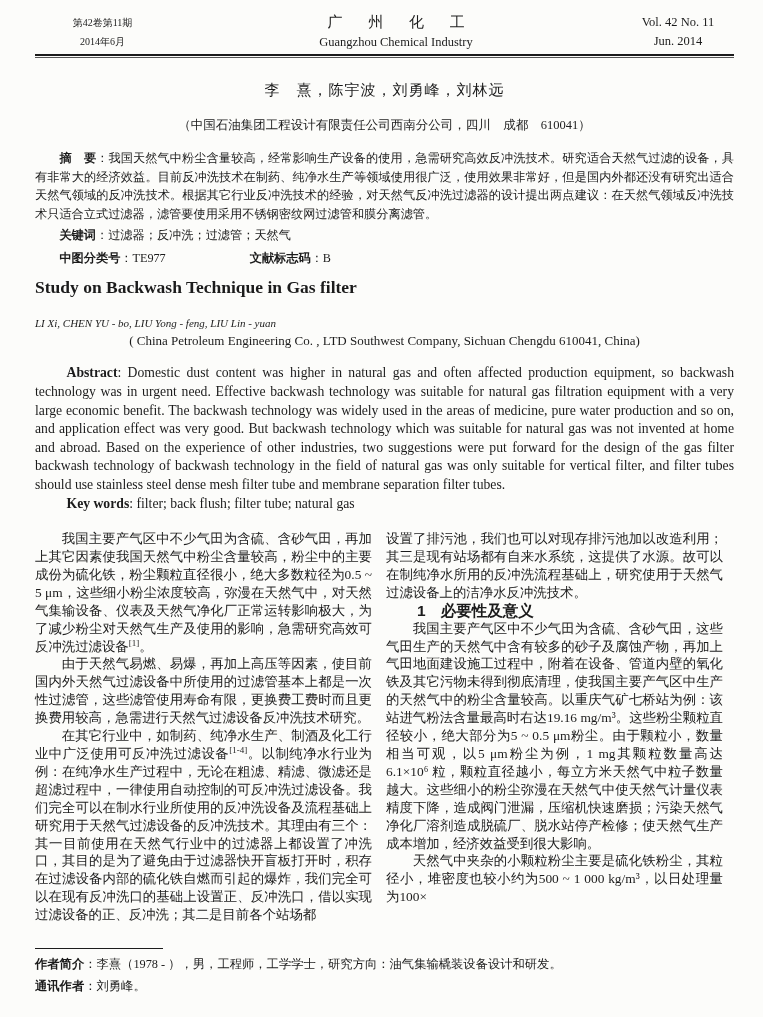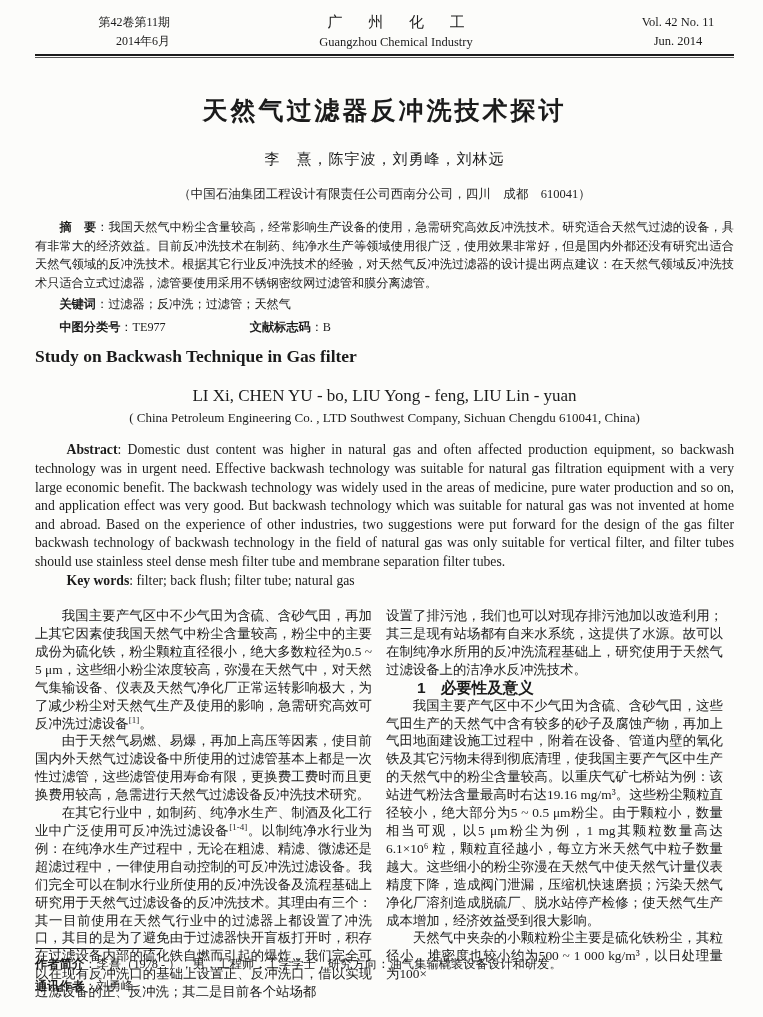--- a/index.html
+++ b/index.html
@@ -4,39 +4,39 @@
 <style>
   html,body{margin:0;padding:0;background:#d8d8d8;}
   .page{
     width:763px;height:1017px;background:#fcfcfa;box-sizing:border-box;
     padding:13px 29px 0 35px;position:relative;color:#1b1b1b;
     font-family:"Liberation Serif","DejaVu Serif",serif;overflow:hidden;
   }
   .hei{font-family:"Liberation Sans","DejaVu Sans",sans-serif;font-weight:bold;}
   
   .hdr{display:flex;justify-content:space-between;align-items:flex-start;}
-  .hdr-left{width:135px;font-size:12px;line-height:19px;text-align:right;}
+  .hdr-left{width:135px;font-size:10px;line-height:19px;text-align:center;}
   .hdr-center{flex:1;text-align:center;}
   .hdr-cn{font-size:15px;letter-spacing:11px;text-indent:11px;}
   .hdr-en{font-size:12.5px;margin-top:3px;}
   .hdr-right{width:112px;font-size:12.5px;line-height:19px;text-align:center;}
   .hdr-rule{border-top:2.5px solid #1c1c1c;border-bottom:1px solid #555;height:1px;margin-top:3px;}
   
   .title-cn{text-align:center;font-size:25px;letter-spacing:3px;margin-top:36px;}
   .authors-cn{text-align:center;font-size:15px;letter-spacing:1px;margin-top:23px;}
   .affil-cn{text-align:center;font-size:12.5px;margin-top:17px;}
   
   .cn-abstract{margin:15px 0 0 0;font-size:12.2px;line-height:18.6px;text-align:justify;text-justify:inter-ideograph;text-indent:2em;}
   .cn-keywords{margin:3px 0 0 0;padding-left:2em;font-size:12.2px;line-height:19px;}
   .cn-meta{margin:4px 0 0 0;padding-left:2em;font-size:12.2px;line-height:19px;display:flex;gap:6px;}
   .meta-item{margin-right:78px;white-space:nowrap;}
   .lab{font-family:"Liberation Sans","DejaVu Sans",sans-serif;font-weight:bold;}
   
   .title-en{font-weight:bold;font-size:17.5px;margin-top:9px;}
-  .authors-en{text-align:center;font-size:17px;margin-top:19px;}
+  .authors-en{text-align:left;font-style:italic;font-size:11px;margin-top:19px;}
   .affil-en{text-align:center;font-size:13px;margin-top:4px;}
   .en-abstract{margin:15px 0 0 0;font-size:13.7px;line-height:18.6px;text-align:justify;text-indent:2.3em;}
   .en-keywords{margin:0;padding-left:2.3em;font-size:13.7px;line-height:18.6px;}
   
   .columns{display:flex;gap:14px;margin-top:17px;}
   .col{width:337px;font-size:13.4px;line-height:17.9px;text-align:justify;text-justify:inter-ideograph;}
   .col p{margin:0;text-indent:2em;}
   .col p.cont{text-indent:0;}
   .sec-head{font-size:15.5px;margin:9px 0 7px 0;text-indent:0;}
   .sec-no{margin-right:15px;}
@@ -60,21 +60,20 @@
       <div class="hdr-cn">广 州 化 工</div>
       <div class="hdr-en">Guangzhou Chemical Industry</div>
     </div>
     <div class="hdr-right">
       <div>Vol. 42 No. 11</div>
       <div>Jun. 2014</div>
     </div>
   </div>
   <div class="hdr-rule"></div>
 
-  <div class="title-cn hei">天然气过滤器反冲洗技术探讨</div>
   <div class="authors-cn">李　熹，陈宇波，刘勇峰，刘林远</div>
   <div class="affil-cn">（中国石油集团工程设计有限责任公司西南分公司，四川　成都　610041）</div>
 
   <p class="cn-abstract"><span class="lab">摘　要</span><span>：我国天然气中粉尘含量较高，经常影响生产设备的使用，急需研究高效反冲洗技术。研究适合天然气过滤的设备，具有非常大的经济效益。目前反冲洗技术在制药、纯净水生产等领域使用很广泛，使用效果非常好，但是国内外都还没有研究出适合天然气领域的反冲洗技术。根据其它行业反冲洗技术的经验，对天然气反冲洗过滤器的设计提出两点建议：在天然气领域反冲洗技术只适合立式过滤器，滤管要使用采用不锈钢密纹网过滤管和膜分离滤管。</span></p>
 
   <p class="cn-keywords"><span class="lab">关键词</span><span>：过滤器；反冲洗；过滤管；天然气</span></p>
 
   <div class="cn-meta">
     <span class="meta-item"><span class="lab">中图分类号</span><span>：TE977</span></span>
     <span class="meta-item"><span class="lab">文献标志码</span><span>：B</span></span>

